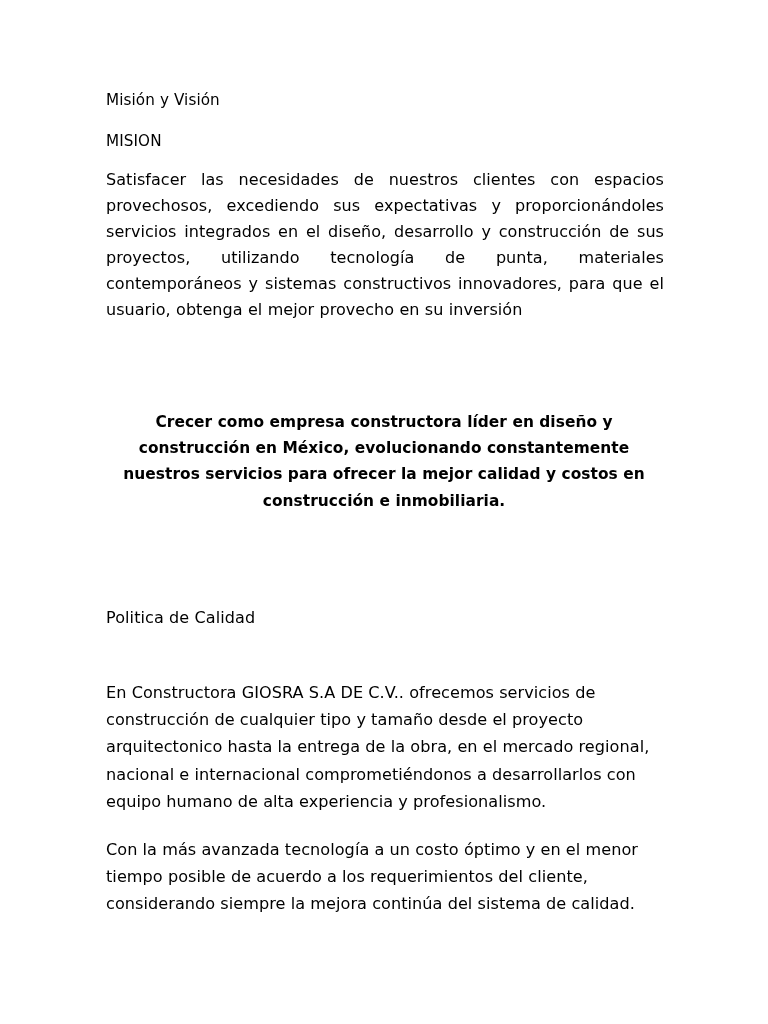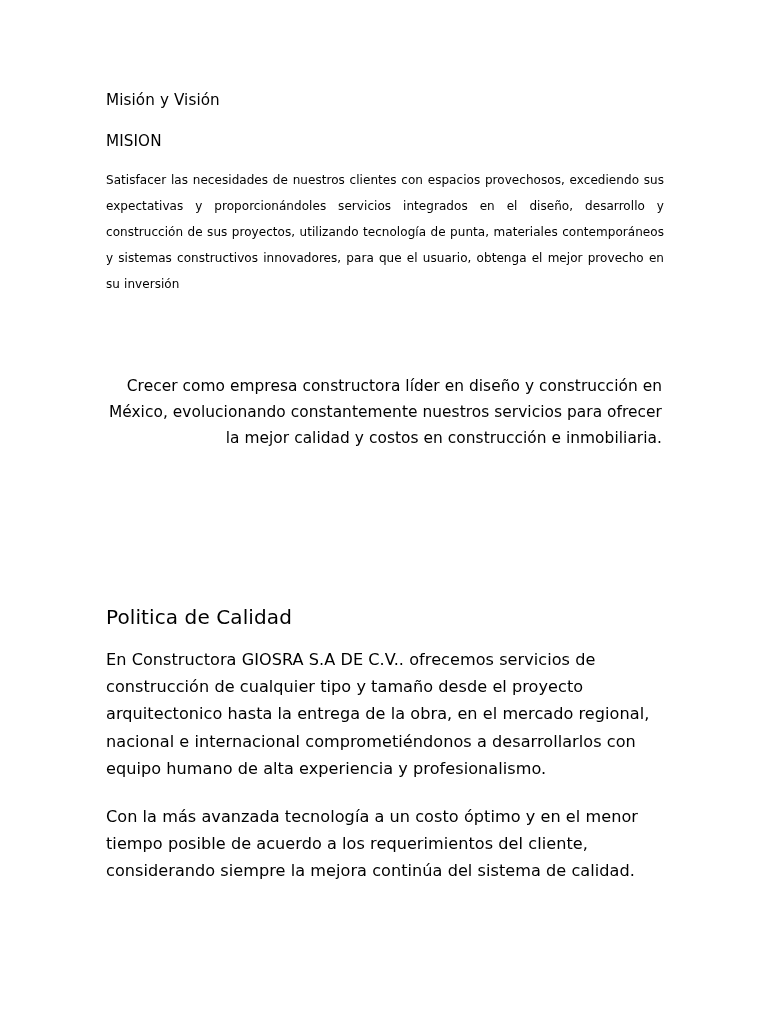--- a/index.html
+++ b/index.html
@@ -35,50 +35,52 @@
   }
 
   .sub-head {
     font-size: 15.2px;
     line-height: 20px;
     font-weight: 400;
     letter-spacing: 0.1px;
   }
 
   .para-justified {
-    font-size: 12px;
+    font-size: 16px;
     line-height: 26.1px;
     font-weight: 400;
     text-align: justify;
     text-justify: inter-word;
     letter-spacing: 0.05px;
     word-spacing: 0.2px;
   }
 
   .para-left {
     font-size: 15.4px;
     line-height: 26.2px;
-    font-weight: 400;
-    text-align: right;
+    font-weight: 700;
+    text-align: center;
     letter-spacing: 0.05px;
+    margin-top: 36px;
   }
 
   .section-head {
-    font-size: 20px;
+    font-size: 16px;
     line-height: 21px;
     font-weight: 400;
     letter-spacing: 0.1px;
   }
 
   .para-left-lg {
     font-size: 16.1px;
     line-height: 27.2px;
     font-weight: 400;
     text-align: left;
     letter-spacing: 0.05px;
+    margin-top: 33px;
   }
 
   
   #block-doc-title      { top: 90px;  }
   #block-mision-head    { top: 131px; }
   #block-mision-body    { top: 167px; width: 558px; }
   #block-vision-head    { top: 337px; }
   #block-vision-body    { top: 373px; }
   #block-politica-head  { top: 607px; }
   #block-politica-body  { top: 646px; }

